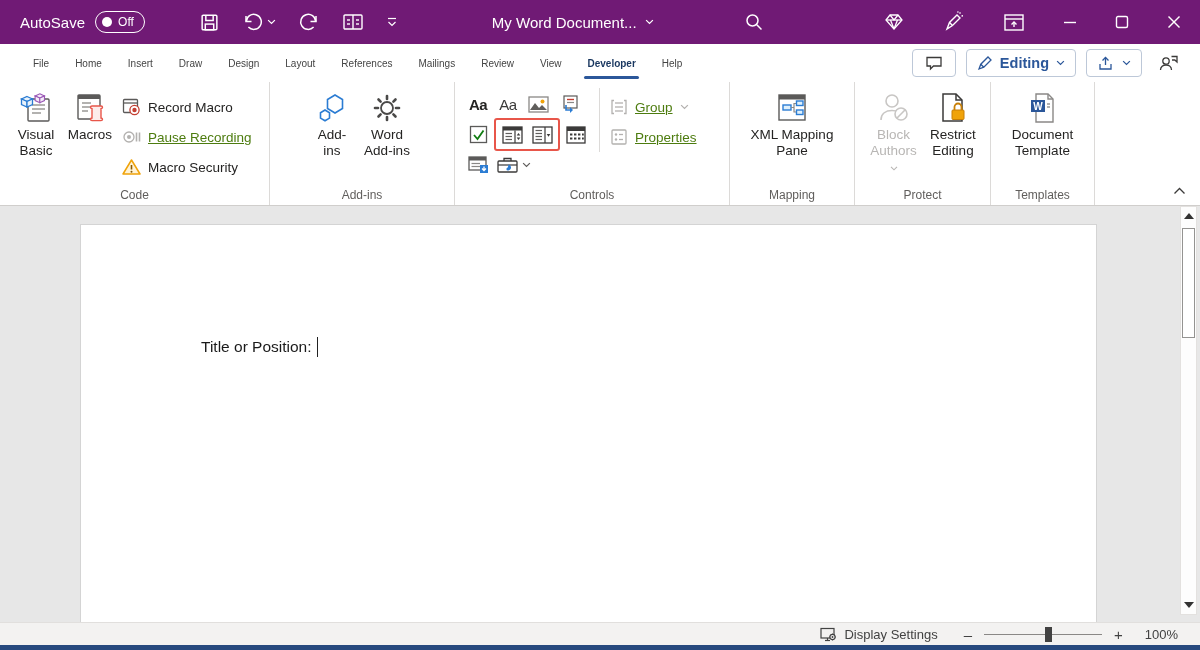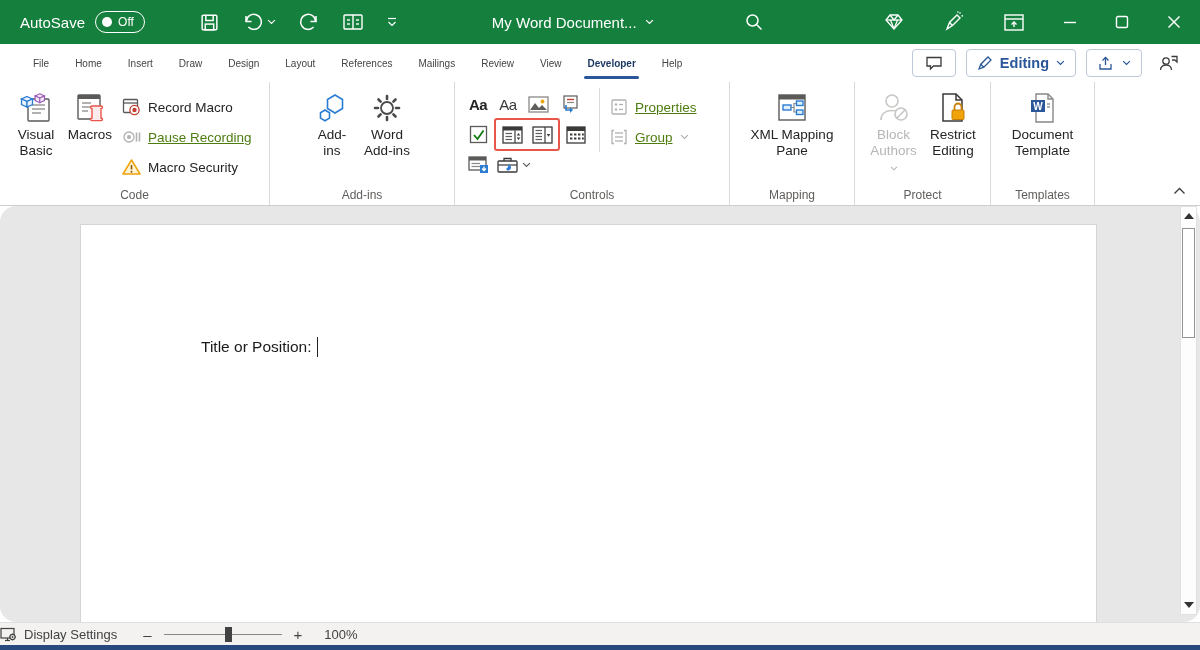--- a/index.html
+++ b/index.html
@@ -1,21 +1,21 @@
 <!DOCTYPE html>
 <html><head>
 <meta charset="utf-8">
 <style>
   * { box-sizing: border-box; margin: 0; padding: 0; }
   html,body { width:1200px; height:650px; overflow:hidden; }
   body { font-family:"Liberation Sans","DejaVu Sans",sans-serif; background:#fff; }
   .app { width:1200px; height:650px; display:flex; flex-direction:column; }
 
   
-  .titlebar { height:44px; background:#15803d; color:#fff; display:flex; align-items:center; padding-left:20px; flex:none;gap:28px; }
+  .titlebar { height:44px; background:#701a75; color:#fff; display:flex; align-items:center; padding-left:20px; flex:none;gap:28px; }
   .autosave { display:flex; align-items:center; gap:10px; font-size:15px; }
   .pill { display:flex; align-items:center; gap:6px; border:1px solid #fff; border-radius:11px; height:22px; padding:0 10px 0 6px; font-size:12px; cursor:pointer; }
   .pill .dot { width:10px; height:10px; border-radius:50%; background:#fff; }
   .qat { display:flex; align-items:center; gap:22px; margin-left:26px; }
   .qat svg { display:block; }
   .tb-ic { cursor:pointer; display:flex; align-items:center; }
   .doc-title { display:flex; align-items:center; gap:8px; font-size:15px; margin-left:66px; cursor:pointer; }
   .search-ic { margin-left:62px; }
   .tb-right { margin-left:auto; display:flex; align-items:center; }
   .tb-right .tb-ic { padding:0 19px; height:44px; }
@@ -44,33 +44,33 @@
   .ctl-grid { display:flex; flex-direction:column; gap:1px; padding-top:2px; }
   .ctl-row { display:flex; align-items:center; }
   .gcell { width:30px; height:29px; display:flex; align-items:center; justify-content:center; cursor:pointer; }
   .aa { font-size:15px; color:#252423; font-weight:bold; letter-spacing:-0.5px; }
   .aa.plain { font-weight:normal; color:#3b3a39; }
   .redwrap { display:flex; border:2.5px solid #e8564a; border-radius:3px; padding:0 1px; margin:-3px 1px; }
   .rightcol { border-left:1px solid #dcdad8; margin-left:8px; padding-left:10px; }
   .collapse-ribbon { position:absolute; right:14px; bottom:6px; cursor:pointer; }
 
   
-  .docarea { height:416px; background:#e7e7e7; position:relative; flex:none;border-radius:16px; }
+  .docarea { height:416px; background:#e7e7e7; position:relative; flex:none; }
   .page { position:absolute; left:80px; top:18px; width:1017px; bottom:0; background:#fff; border:1px solid #d4d4d4; border-bottom:none; }
   .docline { position:absolute; left:120px; top:112px; font-size:15.5px; color:#1a1a1a; display:flex; align-items:center; }
   .caret { display:inline-block; width:1.5px; height:20px; background:#222; margin-left:5px; }
   .vscroll { position:absolute; right:3px; top:0; width:17px; bottom:7px; background:#fdfdfd; border:1px solid #e3e1df; }
   .sbtn { position:absolute; left:0; right:0; height:18px; display:flex; align-items:center; justify-content:center; cursor:pointer; background:#fdfdfd; }
   .sbtn.up { top:0; } .sbtn.down { bottom:0; }
   .tri-up { width:0; height:0; border-left:5px solid transparent; border-right:5px solid transparent; border-bottom:6px solid #333; }
   .tri-down { width:0; height:0; border-left:5px solid transparent; border-right:5px solid transparent; border-top:6px solid #333; }
   .thumb { position:absolute; left:1px; right:1px; top:21px; height:110px; background:#fff; border:1px solid #949391; cursor:grab; }
 
   
-  .statusbar { height:23px; background:#f3f2f1; border-top:1px solid #e1dfdd; display:flex; align-items:center; justify-content:flex-start; padding-right:22px; gap:0; flex:none; font-size:13px; color:#424242; }
+  .statusbar { height:23px; background:#f3f2f1; border-top:1px solid #e1dfdd; display:flex; align-items:center; justify-content:flex-end; padding-right:22px; gap:0; flex:none; font-size:13px; color:#424242; }
   .disp { display:flex; align-items:center; gap:6px; cursor:pointer; margin-right:26px; }
   .zoomctl { display:flex; align-items:center; gap:12px; margin-right:22px; }
   .zminus,.zplus { font-size:15px; color:#424242; cursor:pointer; line-height:1; }
   .ztrack { position:relative; width:118px; height:1px; background:#8a8886; cursor:pointer; }
   .zthumb { position:absolute; left:52%; top:-7px; width:7px; height:15px; background:#424242; cursor:grab; }
   .zlevel { cursor:pointer; }
   .bluestrip { height:5px; background:#27497e; flex:none; }
 
   svg { flex:none; }
 </style>
@@ -421,39 +421,39 @@
             </svg>
             <svg class="chev" style="margin-left:4px" viewBox="0 0 8 5">
                 <path d="M1 .8 4 3.8 7 .8" fill="none" stroke="#605e5c" stroke-width="1.1"></path>
               </svg>
           </span>
         </div>
       </div>
       <div class="smallcol rightcol">
         <div class="smallbtn disabled">
           <svg width="18" height="18" viewBox="0 0 18 18">
+            <path d="M4 2.5h-2v13h2 M14 2.5h2v13h-2" fill="none" stroke="#b3b1af" stroke-width="1.3"></path>
+            <line x1="5" y1="5" x2="13" y2="5" stroke="#b3b1af" stroke-width="1.3"></line>
+            <line x1="5" y1="9" x2="13" y2="9" stroke="#b3b1af" stroke-width="1.3"></line>
+            <line x1="5" y1="13" x2="13" y2="13" stroke="#b3b1af" stroke-width="1.3"></line>
+          </svg>
+          <span>Group</span>
+          <svg class="chev" viewBox="0 0 8 5">
+              <path d="M1 .8 4 3.8 7 .8" fill="none" stroke="#b3b1af" stroke-width="1.1"></path>
+            </svg>
+        </div>
+        <div class="smallbtn disabled">
+          <svg width="18" height="18" viewBox="0 0 18 18">
             <rect x="2" y="2" width="14" height="14" rx="1" fill="#fff" stroke="#b3b1af" stroke-width="1.3"></rect>
             <circle cx="6" cy="6.5" r="1.2" fill="#b3b1af"></circle>
               <circle cx="6" cy="11.5" r="1.2" fill="#b3b1af"></circle>
             <line x1="9" y1="6.5" x2="13" y2="6.5" stroke="#b3b1af" stroke-width="1.3"></line>
             <line x1="9" y1="11.5" x2="13" y2="11.5" stroke="#b3b1af" stroke-width="1.3"></line>
           </svg>
           <span>Properties</span>
-        </div>
-        <div class="smallbtn disabled">
-          <svg width="18" height="18" viewBox="0 0 18 18">
-            <path d="M4 2.5h-2v13h2 M14 2.5h2v13h-2" fill="none" stroke="#b3b1af" stroke-width="1.3"></path>
-            <line x1="5" y1="5" x2="13" y2="5" stroke="#b3b1af" stroke-width="1.3"></line>
-            <line x1="5" y1="9" x2="13" y2="9" stroke="#b3b1af" stroke-width="1.3"></line>
-            <line x1="5" y1="13" x2="13" y2="13" stroke="#b3b1af" stroke-width="1.3"></line>
-          </svg>
-          <span>Group</span>
-          <svg class="chev" viewBox="0 0 8 5">
-              <path d="M1 .8 4 3.8 7 .8" fill="none" stroke="#b3b1af" stroke-width="1.1"></path>
-            </svg>
         </div>
       </div>
       <span class="glabel">Controls</span>
     </div>
 
     <div class="group" style="width:125px; justify-content:center">
       <div class="bigbtn" style="width:104px">
         <svg width="34" height="32" viewBox="0 0 34 32">
           <rect x="4" y="3" width="26" height="25" fill="#fff" stroke="#5b5a59" stroke-width="1.4"></rect>
           <rect x="4" y="3" width="26" height="4.5" fill="#5b5a59"></rect>

